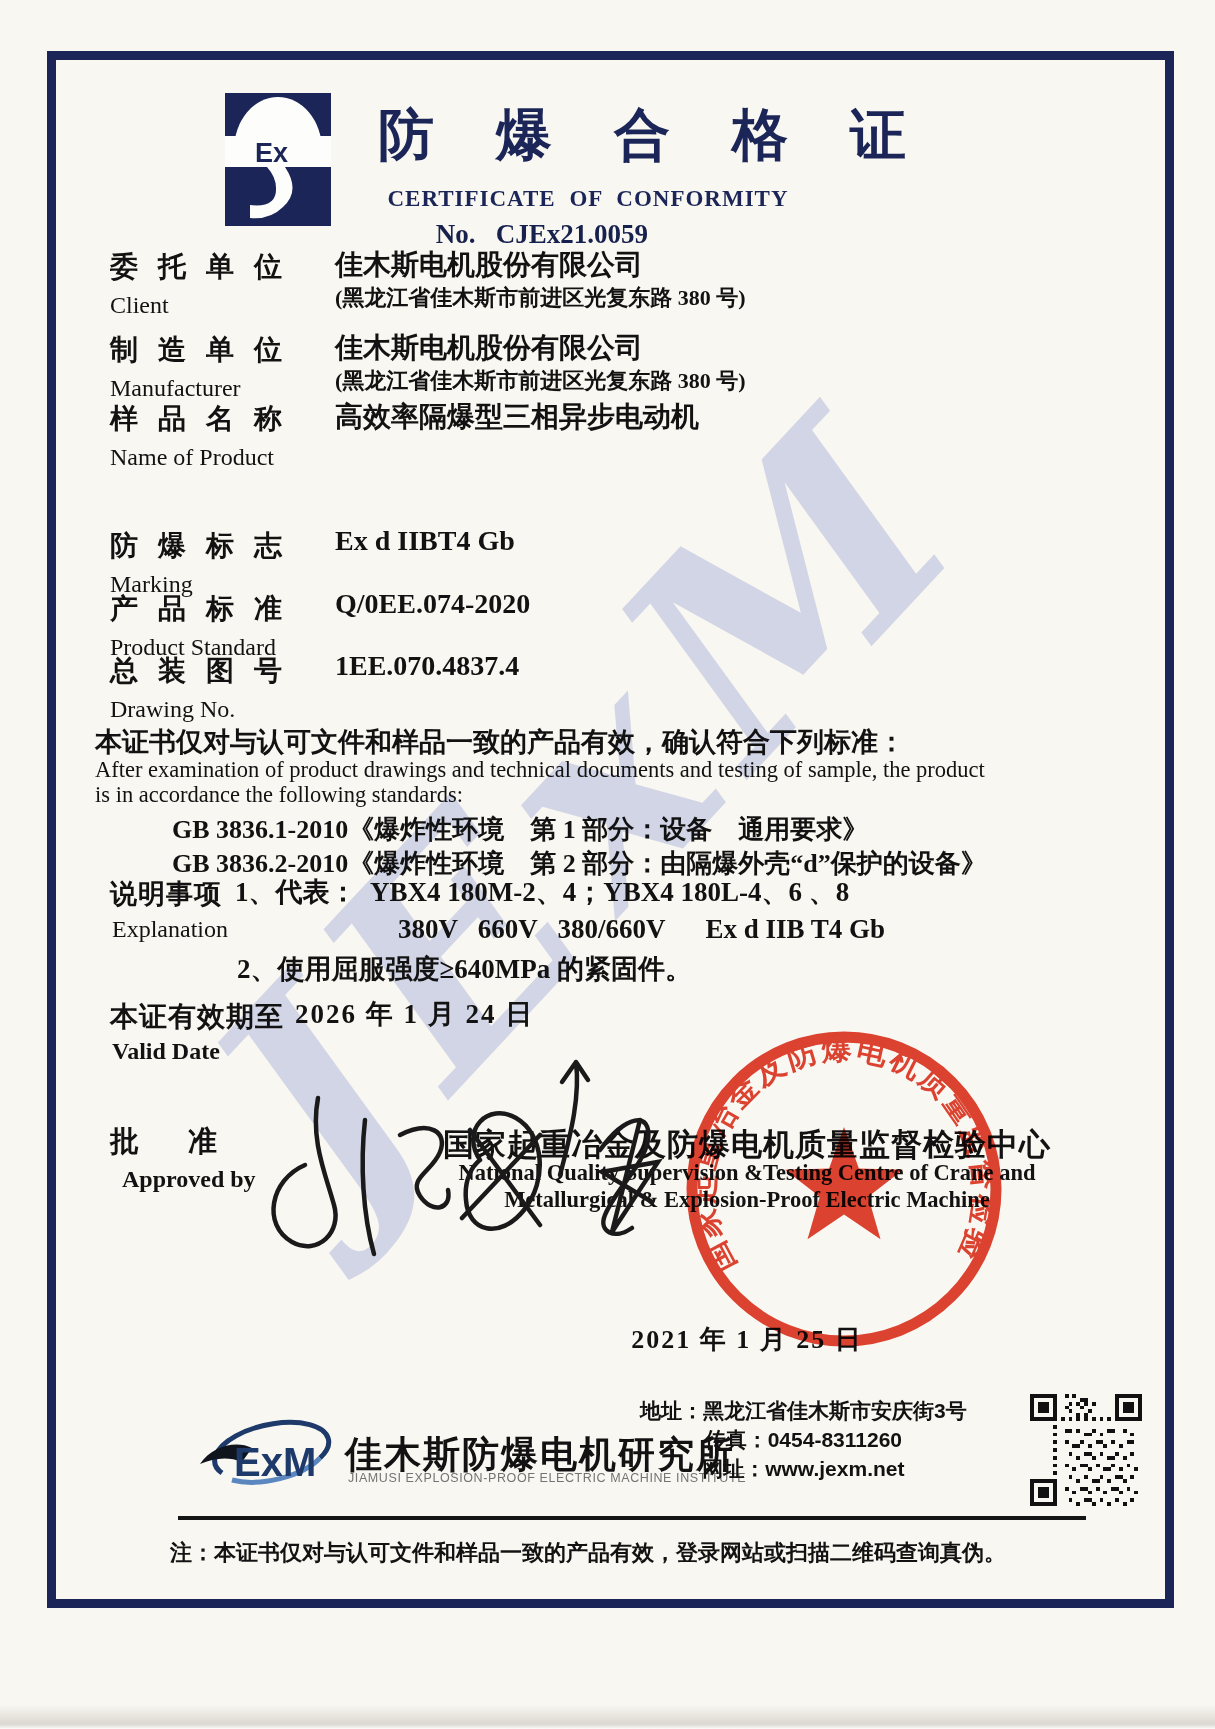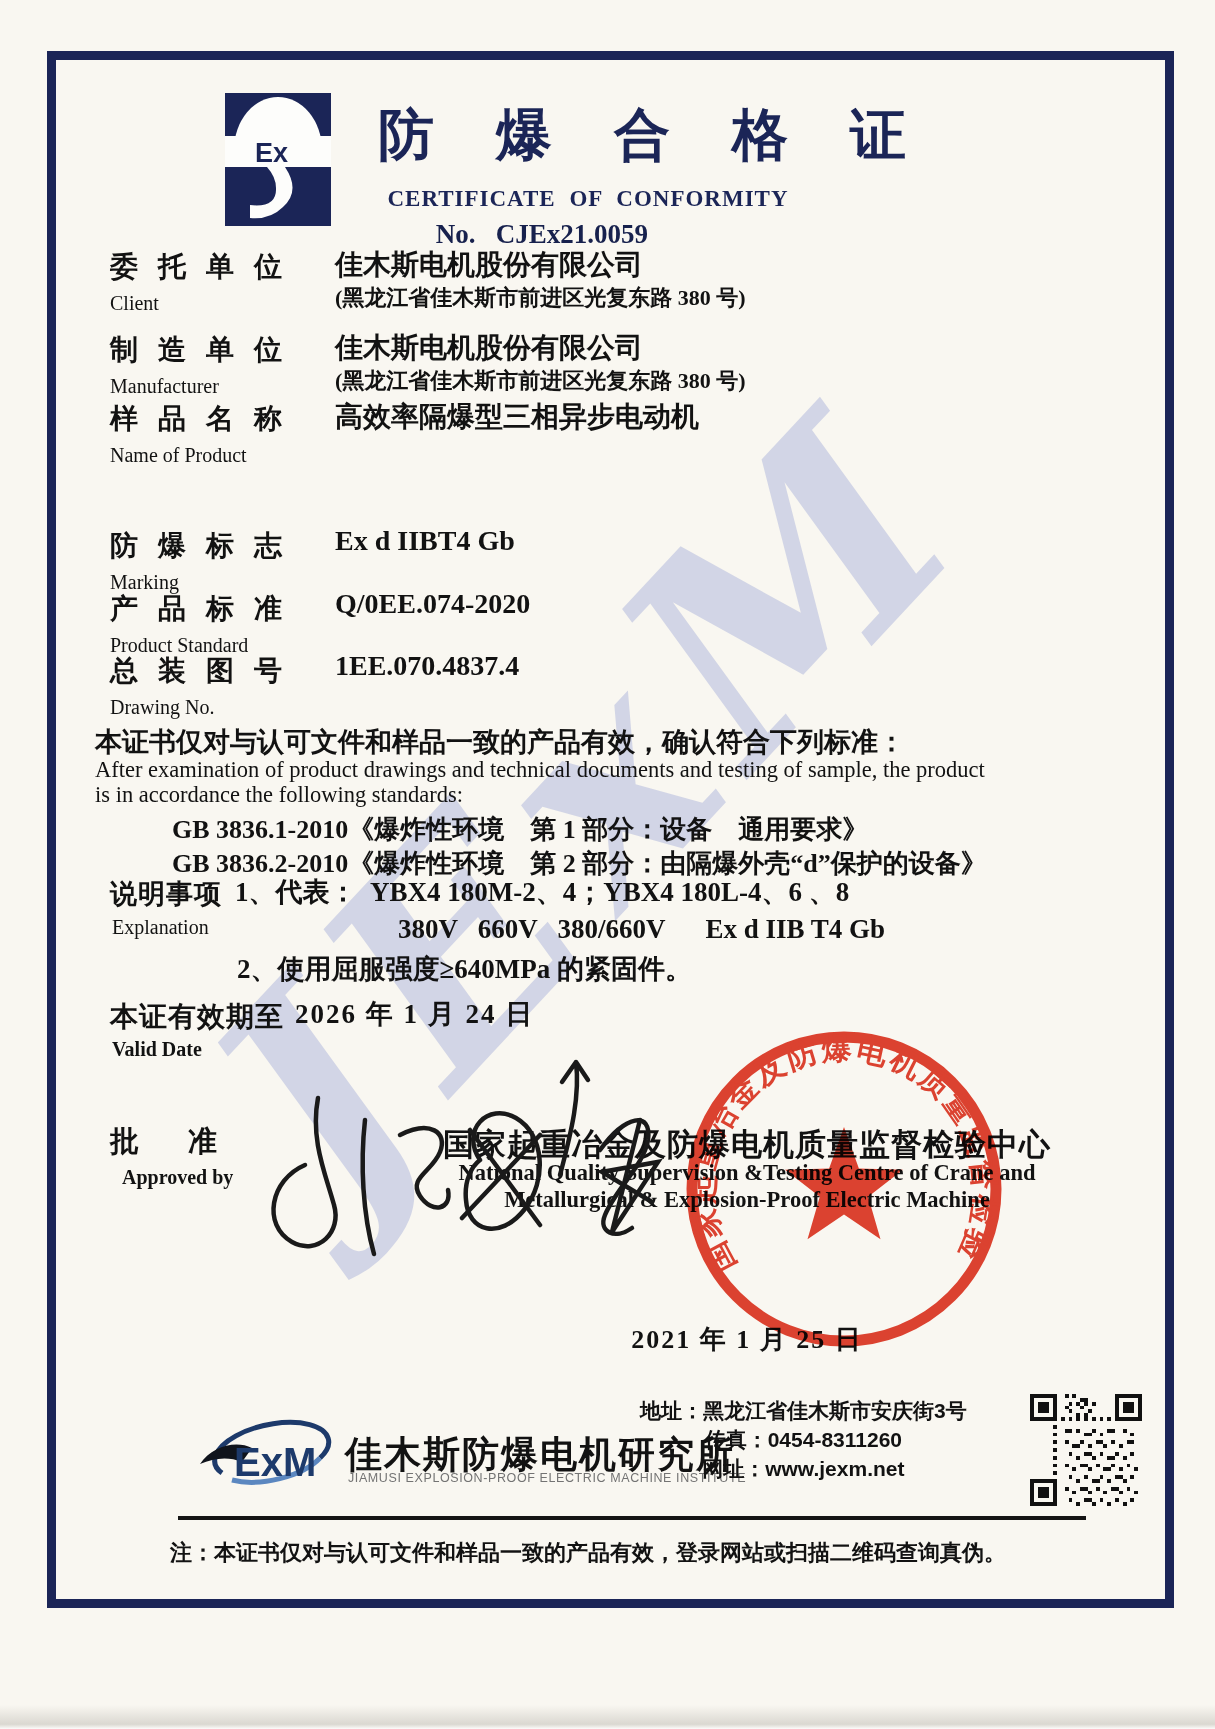--- a/index.html
+++ b/index.html
@@ -20,21 +20,21 @@
             font-family:"Liberation Serif",serif;white-space:nowrap;}
   .title-en{margin-top:12px;font-size:23px;font-weight:bold;color:#1b2557;letter-spacing:1px;
             word-spacing:7px;white-space:nowrap;}
   .cert-no{margin-top:7px;font-size:27px;font-weight:bold;color:#17214d;padding-right:92px;
            white-space:pre;}
   .hdr{left:378px;top:98px;width:420px;text-align:center;z-index:1;}
   
   .row{position:absolute;left:110px;width:980px;z-index:1;}
   .lbl-cn{font-size:28px;font-weight:600;letter-spacing:20px;white-space:nowrap;}
   .lbl-cn.tight{letter-spacing:1px;}
-  .lbl-en{font-size:20px;margin-top:6px;white-space:nowrap;}
+  .lbl-en{font-size:24px;margin-top:6px;white-space:nowrap;}
   .val{position:absolute;left:225px;top:-2px;font-size:28px;font-weight:700;white-space:pre;}
   .subval{position:absolute;left:225px;top:35px;font-size:22px;font-weight:600;white-space:pre;}
   .stmt{font-size:27px;font-weight:600;white-space:nowrap;z-index:1;}
   .stmt-en{font-size:22.5px;font-weight:500;white-space:nowrap;z-index:1;}
   .gb{font-size:26px;font-weight:600;white-space:pre;z-index:1;margin-left:24px;}
   .exp-item{font-size:27px;font-weight:600;white-space:pre;z-index:1;}
   .approve-cn{font-size:29px;font-weight:600;letter-spacing:10px;white-space:pre;}
   .centre-cn{font-size:31px;font-weight:700;letter-spacing:1px;white-space:nowrap;}
   .centre-en{font-size:22.5px;font-weight:700;white-space:nowrap;}
   .centre-date{font-size:26px;font-weight:600;letter-spacing:2px;}

